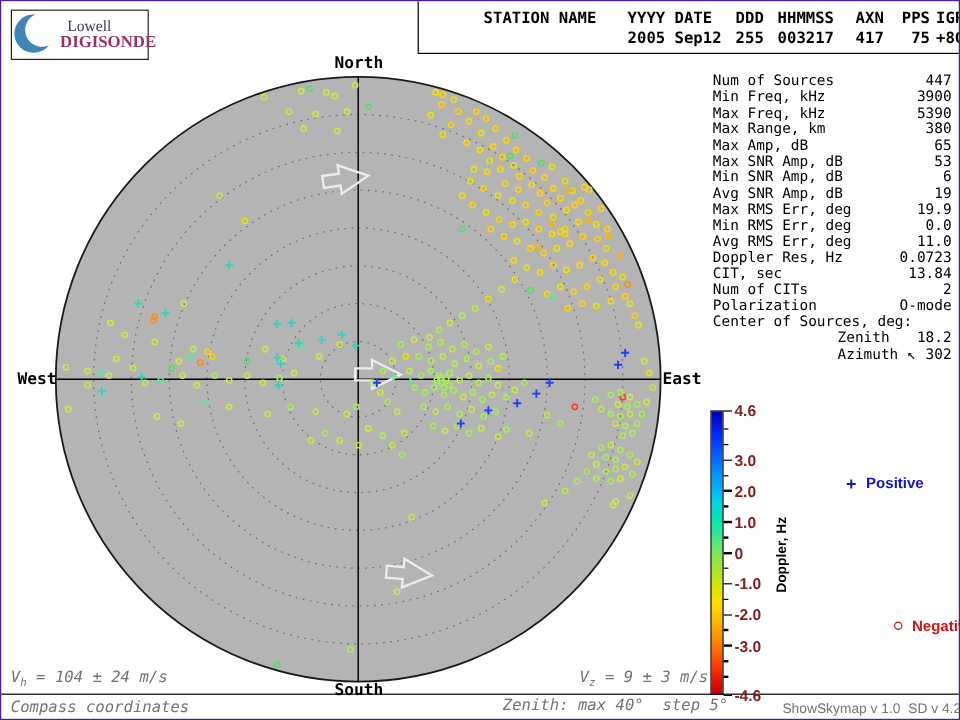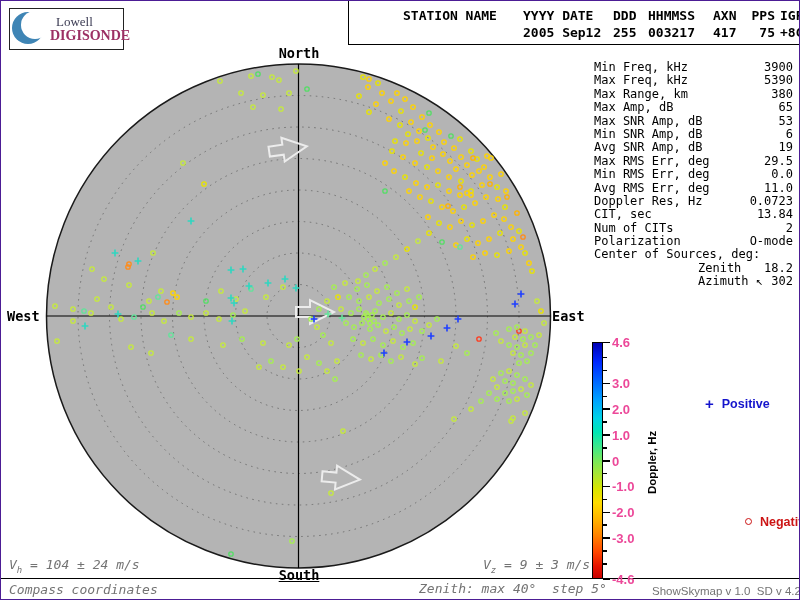--- a/index.html
+++ b/index.html
@@ -23,31 +23,31 @@
   .hcol:nth-child(5){left:712px;width:28px;}
   .hcol:nth-child(6){left:744px;width:30px;text-align:right;}
   .hcol:nth-child(7){left:779px;width:26px;}
   
   #stats{position:absolute;left:593px;top:60px;width:199px;font:12px "DejaVu Sans Mono",monospace;color:#000;}
   .srow{display:flex;justify-content:space-between;height:13.4px;line-height:13.4px;white-space:pre;}
   .srow.indent .sl{padding-left:104px;}
   
   .compass{position:absolute;font:bold 13.5px "DejaVu Sans Mono",monospace;color:#000;}
   #lbl-north{left:267px;top:44px;width:62px;text-align:center;}
-  #lbl-south{left:267px;top:566px;width:62px;text-align:center;text-decoration:underline;}
-  #lbl-west{left:6px;top:307px;width:40px;text-align:left;}
+  #lbl-south{left:267px;top:566px;width:62px;text-align:center;}
+  #lbl-west{left:6px;top:307px;width:40px;text-align:right;}
   #lbl-east{left:551px;top:307px;width:40px;text-align:left;}
   
   #cbar{position:absolute;left:591px;top:341px;width:11px;height:237px;border:1px solid #000;box-sizing:border-box;
         background:linear-gradient(to bottom,
           #0000b4 0%, #0028ff 8%, #0064ff 16%, #00a0ff 24%, #00d2e6 32%, #00e6b4 38%,
           #3ce88c 44%, #78e85a 50%, #aae632 56%, #d8e600 62%, #ffdc00 68%, #ffb400 75%,
           #ff8200 82%, #ff4600 89%, #e61400 95%, #c80000 100%);}
   .cbar-tick{position:absolute;background:#000;height:1.5px;}
-  .cbar-lab{position:absolute;left:611px;font:bold 13px "Liberation Sans",sans-serif;color:#ec4899;white-space:nowrap;}
+  .cbar-lab{position:absolute;left:611px;font:bold 13px "Liberation Sans",sans-serif;color:#7f1d1d;white-space:nowrap;}
   #cbar-title{position:absolute;left:645px;top:395px;height:132px;width:15px;
         font:bold 11.5px "Liberation Sans",sans-serif;color:#000;
         writing-mode:vertical-rl;transform:rotate(180deg);text-align:center;}
   
   .legend-item{position:absolute;font:bold 12.5px "Liberation Sans",sans-serif;white-space:nowrap;margin-left:36px;}
   #legend-pos{left:668px;top:394px;}
   #legend-neg{left:708px;top:514px;}
   .lg-plus{display:inline-block;font:bold 15px "Liberation Sans",sans-serif;vertical-align:-1px;margin-right:8px;}
   .lg-circle{display:inline-block;width:5px;height:5px;border-radius:50%;border:1.5px solid;margin-right:8px;vertical-align:1px;}
   
@@ -429,28 +429,29 @@
       <div class="hcol"><span>STATION NAME</span></div>
       <div class="hcol"><span>YYYY DATE</span><span>2005 Sep12</span></div>
       <div class="hcol"><span>DDD</span><span>255</span></div>
       <div class="hcol"><span>HHMMSS</span><span>003217</span></div>
       <div class="hcol"><span>AXN</span><span>417</span></div>
       <div class="hcol"><span>PPS</span><span>75</span></div>
       <div class="hcol"><span>IGP</span><span>+8G</span></div>
     </div>
 
   <div id="stats">
+      <div class="srow"><span class="sl">Num of Sources</span><span class="sv">447</span></div>
       <div class="srow"><span class="sl">Min Freq, kHz</span><span class="sv">3900</span></div>
       <div class="srow"><span class="sl">Max Freq, kHz</span><span class="sv">5390</span></div>
       <div class="srow"><span class="sl">Max Range, km</span><span class="sv">380</span></div>
       <div class="srow"><span class="sl">Max Amp, dB</span><span class="sv">65</span></div>
       <div class="srow"><span class="sl">Max SNR Amp, dB</span><span class="sv">53</span></div>
       <div class="srow"><span class="sl">Min SNR Amp, dB</span><span class="sv">6</span></div>
       <div class="srow"><span class="sl">Avg SNR Amp, dB</span><span class="sv">19</span></div>
-      <div class="srow"><span class="sl">Max RMS Err, deg</span><span class="sv">29.5</span></div>
+      <div class="srow"><span class="sl">Max RMS Err, deg</span><span class="sv">19.9</span></div>
       <div class="srow"><span class="sl">Min RMS Err, deg</span><span class="sv">0.0</span></div>
       <div class="srow"><span class="sl">Avg RMS Err, deg</span><span class="sv">11.0</span></div>
       <div class="srow"><span class="sl">Doppler Res, Hz</span><span class="sv">0.0723</span></div>
       <div class="srow"><span class="sl">CIT, sec</span><span class="sv">13.84</span></div>
       <div class="srow"><span class="sl">Num of CITs</span><span class="sv">2</span></div>
       <div class="srow"><span class="sl">Polarization</span><span class="sv">O-mode</span></div>
       <div class="srow"><span class="sl">Center of Sources, deg:</span><span class="sv"></span></div>
       <div class="srow indent"><span class="sl">Zenith</span><span class="sv">18.2</span></div>
       <div class="srow indent"><span class="sl">Azimuth ↖</span><span class="sv">302</span></div>
     </div>

